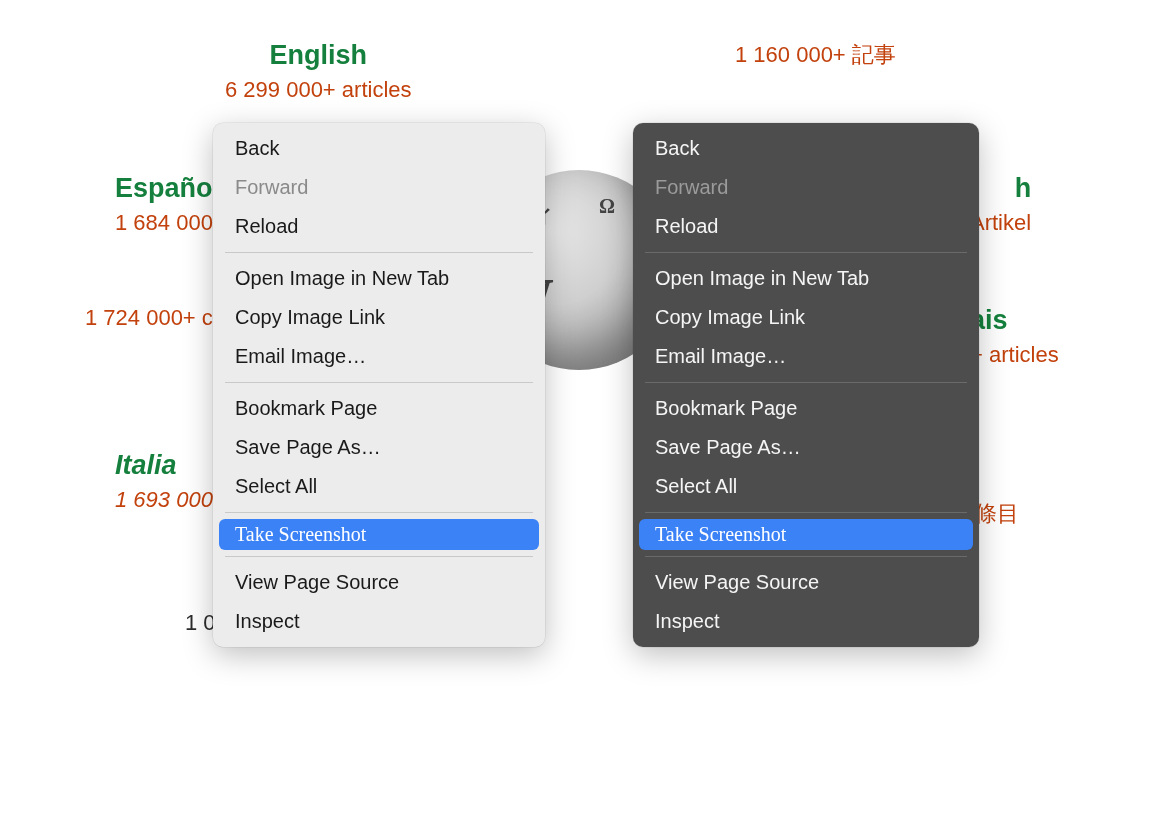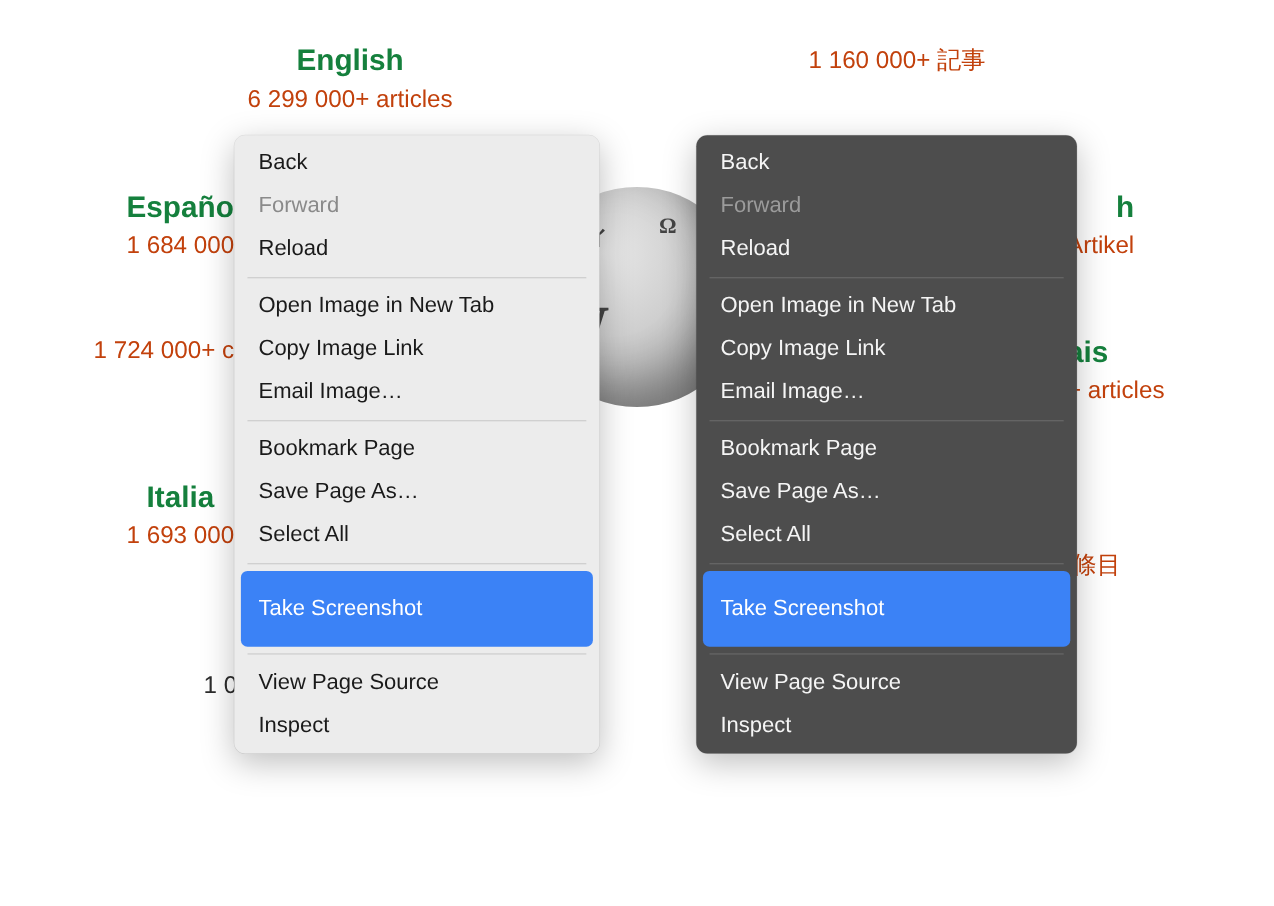--- a/index.html
+++ b/index.html
@@ -75,21 +75,22 @@
     }
     .light .menu-item { color: #1a1a1a; }
     .dark .menu-item { color: #f5f5f5; }
     .menu-item.disabled { color: #8a8a8a; }
     .dark .menu-item.disabled { color: #9b9b9b; }
     .menu-item.highlighted {
       background: #3b82f6;
       color: #fff;
       border-radius: 6px;
       margin: 0 6px;
-      padding: 23px 16px;
+      padding: 4px 16px;
+      font-family: Liberation Serif, serif;
     }
     .menu-separator {
       height: 1px;
       margin: 6px 12px;
     }
     .light .menu-separator { background: #c9c9c9; }
     .dark .menu-separator { background: #6a6a6a; }
   </style>
 </head>
 <body>
@@ -114,21 +115,21 @@
 
 <div class="lang-block" style="position:absolute; top:305px; left:85px; text-align:left;">
   <div class="lang-sub">1 724 000+ с</div>
 </div>
 
 <div style="position:absolute; top:305px; left:970px;">
   <div class="lang-title">ais</div>
   <div class="lang-sub">+ articles</div>
 </div>
 
-<div class="lang-block" style="position:absolute; top:437px; left:115px; text-align:center;">
+<div class="lang-block" style="position:absolute; top:450px; left:115px; text-align:left;font-style:italic;">
   <div class="lang-title">Italia</div>
   <div class="lang-sub">1 693 000</div>
 </div>
 
 <div style="position:absolute; top:475px; left:975px;margin-top:24px;">
   <div class="lang-sub">條目</div>
 </div>
 
 <div class="number-fragment" style="top:610px; left:185px;">1 0</div>
 

